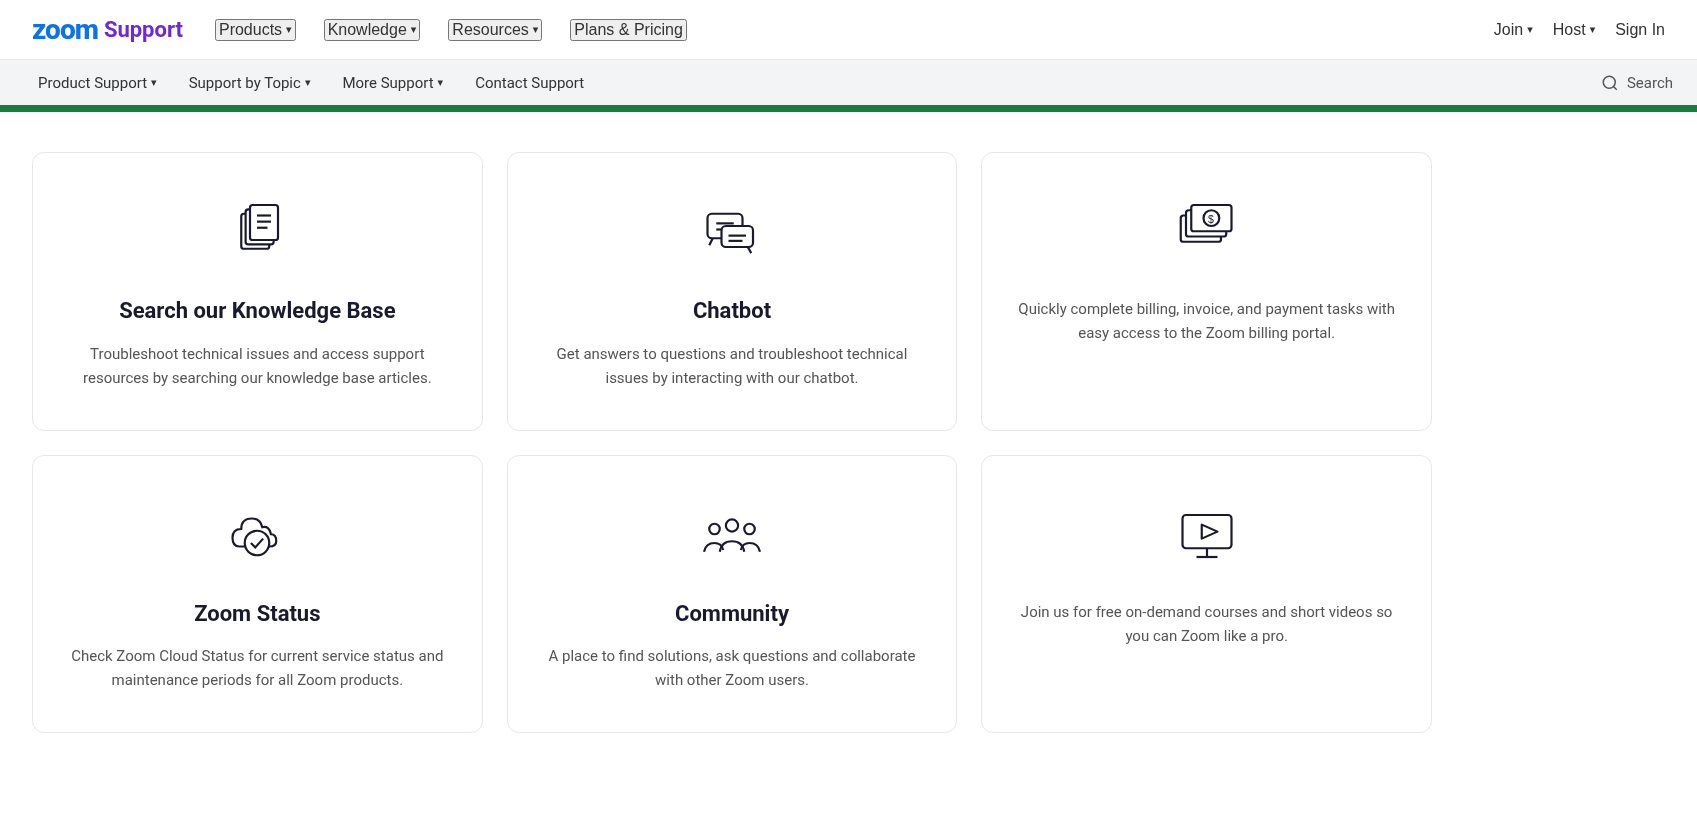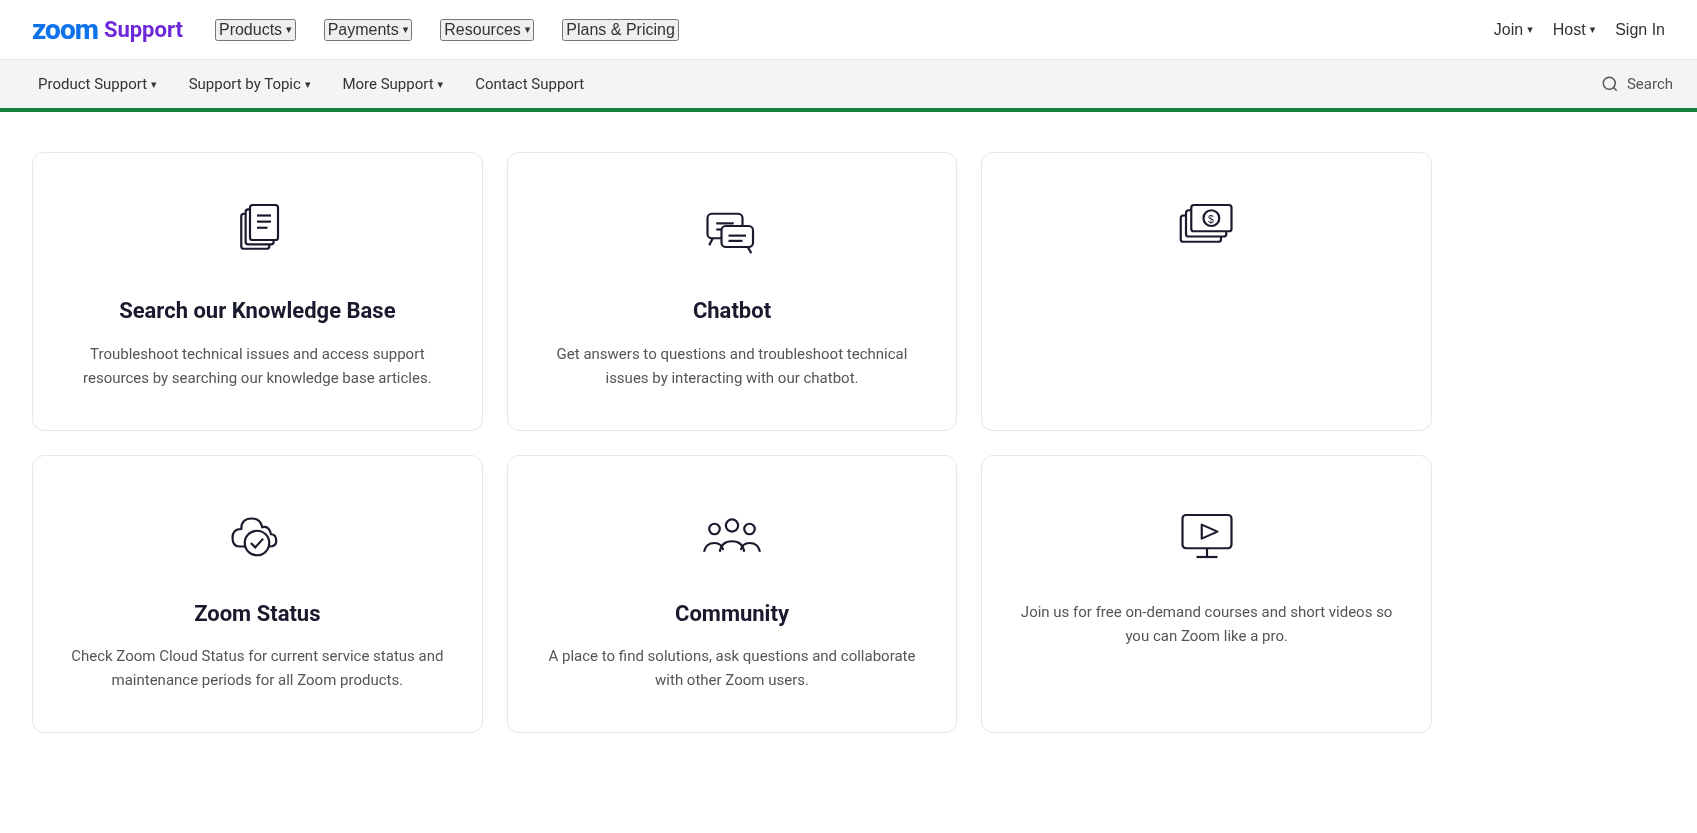--- a/index.html
+++ b/index.html
@@ -23,21 +23,21 @@
     .top-nav-right { display: flex; align-items: center; gap: 20px; }
     .nav-btn {
       font-size: 16px; color: #333; cursor: pointer; display: flex; align-items: center; gap: 4px;
       background: none; border: none;
     }
     .sign-in-btn { font-size: 16px; color: #333; cursor: pointer; background: none; border: none; }
 
     
     .sub-nav {
       display: flex; align-items: center; justify-content: space-between;
-      padding: 0 24px; height: 52px; background: #f3f4f6; border-bottom: 4px solid #15803d;
+      padding: 0 24px; height: 52px; background: #f3f4f6; border-bottom: 7px solid #15803d;
     }
     .sub-nav-left { display: flex; align-items: center; gap: 4px; }
     .sub-nav-item {
       display: flex; align-items: center; gap: 4px; padding: 8px 14px;
       font-size: 15px; color: #333; cursor: pointer; border-radius: 4px;
       background: none; border: none; font-family: inherit;
     }
     .sub-nav-search {
       display: flex; align-items: center; gap: 8px;
       font-size: 15px; color: #555; cursor: pointer; text-align: center;
@@ -74,21 +74,21 @@
     <div class="logo">
       <span class="logo-zoom">zoom</span>
       <span class="logo-support">Support</span>
     </div>
     <div class="top-nav-links">
       <button class="top-nav-link">
         <span>Products</span>
         <span class="chevron">▾</span>
       </button>
       <button class="top-nav-link">
-        <span>Payments</span>
+        <span>Knowledge</span>
         <span class="chevron">▾</span>
       </button>
       <button class="top-nav-link">
         <span>Resources</span>
         <span class="chevron">▾</span>
       </button>
       <button class="top-nav-link">
         <span>Plans &amp; Pricing</span>
       </button>
     </div>
@@ -174,20 +174,21 @@
       <div class="card-icon">
         <svg viewBox="0 0 80 80" fill="none" xmlns="http://www.w3.org/2000/svg" stroke="#1a1a2e" stroke-width="2.5">
 
           <rect x="10" y="20" width="46" height="30" rx="3" fill="white" stroke="#1a1a2e"></rect>
           <rect x="16" y="14" width="46" height="30" rx="3" fill="white" stroke="#1a1a2e"></rect>
           <rect x="22" y="8" width="46" height="30" rx="3" fill="white" stroke="#1a1a2e"></rect>
           <circle cx="45" cy="23" r="9" fill="none" stroke="#1a1a2e"></circle>
           <text x="41" y="28" font-size="12" fill="#1a1a2e" stroke="none" font-family="sans-serif">$</text>
         </svg>
       </div>
+      <div class="card-desc">Quickly complete billing, invoice, and payment tasks with easy access to the Zoom billing portal.</div>
     </div>
 
     <div class="card">
       <div class="card-icon">
         <svg viewBox="0 0 80 80" fill="none" xmlns="http://www.w3.org/2000/svg" stroke="#1a1a2e" stroke-width="2.5">
 
           <path d="M20 52 Q12 52 12 42 Q12 32 22 32 Q22 20 34 20 Q44 20 46 30 Q54 28 56 38 Q62 38 62 46 Q62 52 54 52 Z" fill="none" stroke="#1a1a2e"></path>
 
           <circle cx="40" cy="48" r="14" fill="white" stroke="#1a1a2e"></circle>
           <polyline points="33,48 38,53 47,43" stroke="#1a1a2e" stroke-width="2.5" fill="none"></polyline>

